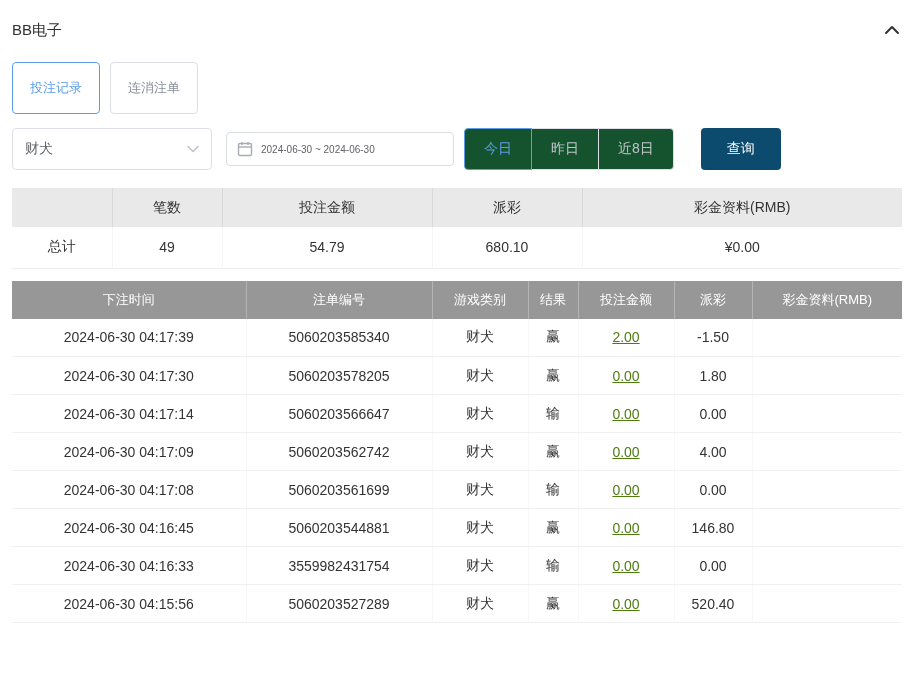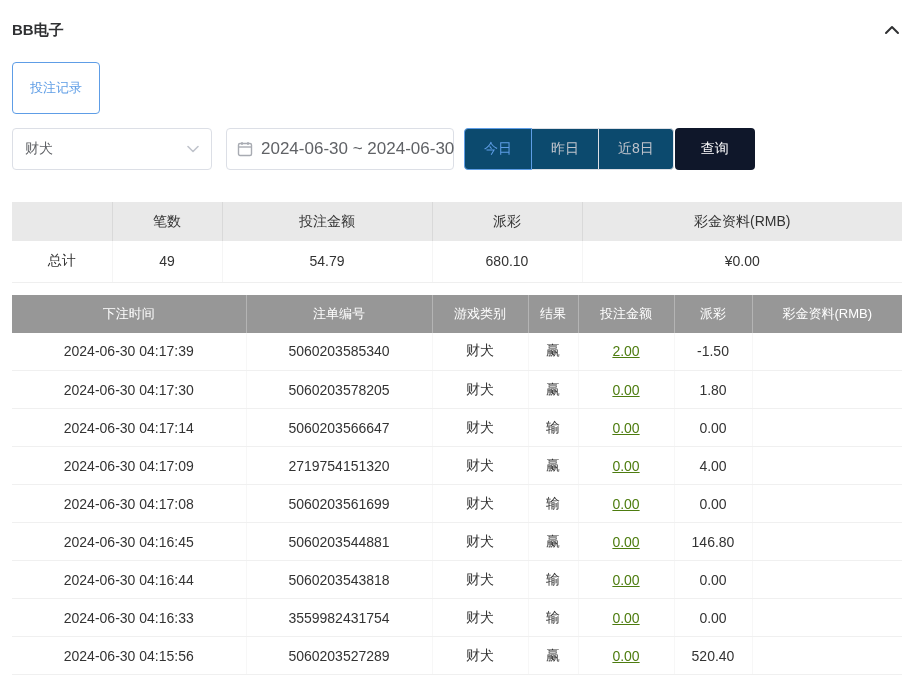--- a/index.html
+++ b/index.html
@@ -7,59 +7,59 @@
   body {
     width: 914px; height: 698px; overflow: hidden;
     background: #fff;
     font-family: "Liberation Sans", "DejaVu Sans", sans-serif;
     color: #333;
   }
   .panel { padding: 16px 12px 0 12px; }
 
   
   .panel-header { display: flex; justify-content: space-between; align-items: center; height: 28px; }
-  .page-title { font-size: 15px; font-weight: bold; color: #303133; text-align: center; }
+  .page-title { font-size: 15px; font-weight: normal; color: #303133; text-align: center; }
   .collapse-btn { background: none; border: none; cursor: pointer; padding: 2px; line-height: 0; }
 
   
   .tabs { margin-top: 18px; display: flex; gap: 10px; }
   .tab {
     padding: 16px 17px; font-size: 13px; border-radius: 4px; cursor: pointer;
     background: #fff; border: 1px solid #dcdfe6; color: #8a8f99;
   }
   .tab.active { color: #5e9de6; border-color: #5e9de6; }
 
   
   .filter-row { margin-top: 14px; display: flex; align-items: center; }
   .select {
     width: 200px; height: 42px; border: 1px solid #dcdfe6; border-radius: 4px;
     display: flex; align-items: center; justify-content: space-between;
     padding: 0 12px; font-size: 14px; color: #606266; cursor: pointer; background: #fff;
   }
   .date-input {
-    margin-left: 14px; width: 228px; height: 42px; border: 1px solid #dcdfe6; border-radius: 4px;
+    margin-left: 14px; width: 228px; height: 34px; border: 1px solid #dcdfe6; border-radius: 4px;
     display: flex; align-items: center; gap: 8px; padding: 0 10px;
-    font-size: 17px; color: #606266; cursor: pointer; background: #fff; white-space: nowrap;
+    font-size: 10px; color: #606266; cursor: pointer; background: #fff; white-space: nowrap;
   }
   .btn-group { margin-left: 10px; display: flex; }
   .group-btn {
-    height: 42px; padding: 0 19px; font-size: 14px; background: #0c4a6e;
+    height: 42px; padding: 0 19px; font-size: 14px; background: #14532d;
     border: 1px solid #dcdfe6; color: #c0c4cc; cursor: pointer; margin-left: -1px;
   }
   .group-btn:first-child { border-radius: 4px 0 0 4px; margin-left: 0; }
   .group-btn:last-child { border-radius: 0 4px 4px 0; }
   .group-btn.active { color: #5e9de6; border-color: #5e9de6; position: relative; z-index: 1; }
   .search-btn {
-    margin-left: 1px; height: 42px; width: 80px; background: #0f172a; color: #fff;
+    margin-left: 27px; height: 42px; width: 80px; background: #0c4a6e; color: #fff;
     border: none; border-radius: 4px; font-size: 14px; cursor: pointer;
   }
 
   
   table { border-collapse: collapse; table-layout: fixed; width: 890px; }
-  .summary-table { margin-top: 32px; font-size: 14px; }
+  .summary-table { margin-top: 18px; font-size: 14px; }
   .summary-table th {
     background: #e9e9e9; height: 39px; font-weight: normal; color: #333;
     border-left: 1px solid #d9d9d9; text-align: center;
   }
   .summary-table th:first-child { border-left: none; }
   .summary-table td {
     height: 41px; text-align: center; color: #333;
     border-bottom: 1px solid #efefef; border-left: 1px solid #f5f5f5;
   }
   .summary-table td:first-child { border-left: none; }
@@ -92,20 +92,21 @@
       <span class="icon">
         <svg width="16" height="10" viewBox="0 0 16 10">
             <polyline points="2,8 8,2 14,8" fill="none" stroke="#303133" stroke-width="2" stroke-linecap="round" stroke-linejoin="round"></polyline>
           </svg>
       </span>
     </button>
   </div>
 
   <div class="tabs">
     <button class="tab active">投注记录</button>
+    <button class="tab">连消注单</button>
   </div>
 
   <div class="filter-row">
     <div class="select">
       <span>财犬</span>
       <span class="icon">
         <svg width="12" height="8" viewBox="0 0 12 8">
             <polyline points="1,1.5 6,6.5 11,1.5" fill="none" stroke="#c0c4cc" stroke-width="1.6" stroke-linecap="round" stroke-linejoin="round"></polyline>
           </svg>
       </span>
@@ -204,21 +205,21 @@
           <td>2024-06-30 04:17:14</td>
           <td>5060203566647</td>
           <td>财犬</td>
           <td>输</td>
           <td><a class="bet-link">0.00</a></td>
           <td>0.00</td>
           <td></td>
         </tr>
         <tr>
           <td>2024-06-30 04:17:09</td>
-          <td>2719754151320</td>
+          <td>5060203562742</td>
           <td>财犬</td>
           <td>赢</td>
           <td><a class="bet-link">0.00</a></td>
           <td>4.00</td>
           <td></td>
         </tr>
         <tr>
           <td>2024-06-30 04:17:08</td>
           <td>5060203561699</td>
           <td>财犬</td>
@@ -230,29 +231,20 @@
         <tr>
           <td>2024-06-30 04:16:45</td>
           <td>5060203544881</td>
           <td>财犬</td>
           <td>赢</td>
           <td><a class="bet-link">0.00</a></td>
           <td>146.80</td>
           <td></td>
         </tr>
         <tr>
-          <td>2024-06-30 04:16:44</td>
-          <td>5060203543818</td>
-          <td>财犬</td>
-          <td>输</td>
-          <td><a class="bet-link">0.00</a></td>
-          <td>0.00</td>
-          <td></td>
-        </tr>
-        <tr>
           <td>2024-06-30 04:16:33</td>
           <td>3559982431754</td>
           <td>财犬</td>
           <td>输</td>
           <td><a class="bet-link">0.00</a></td>
           <td>0.00</td>
           <td></td>
         </tr>
         <tr>
           <td>2024-06-30 04:15:56</td>

